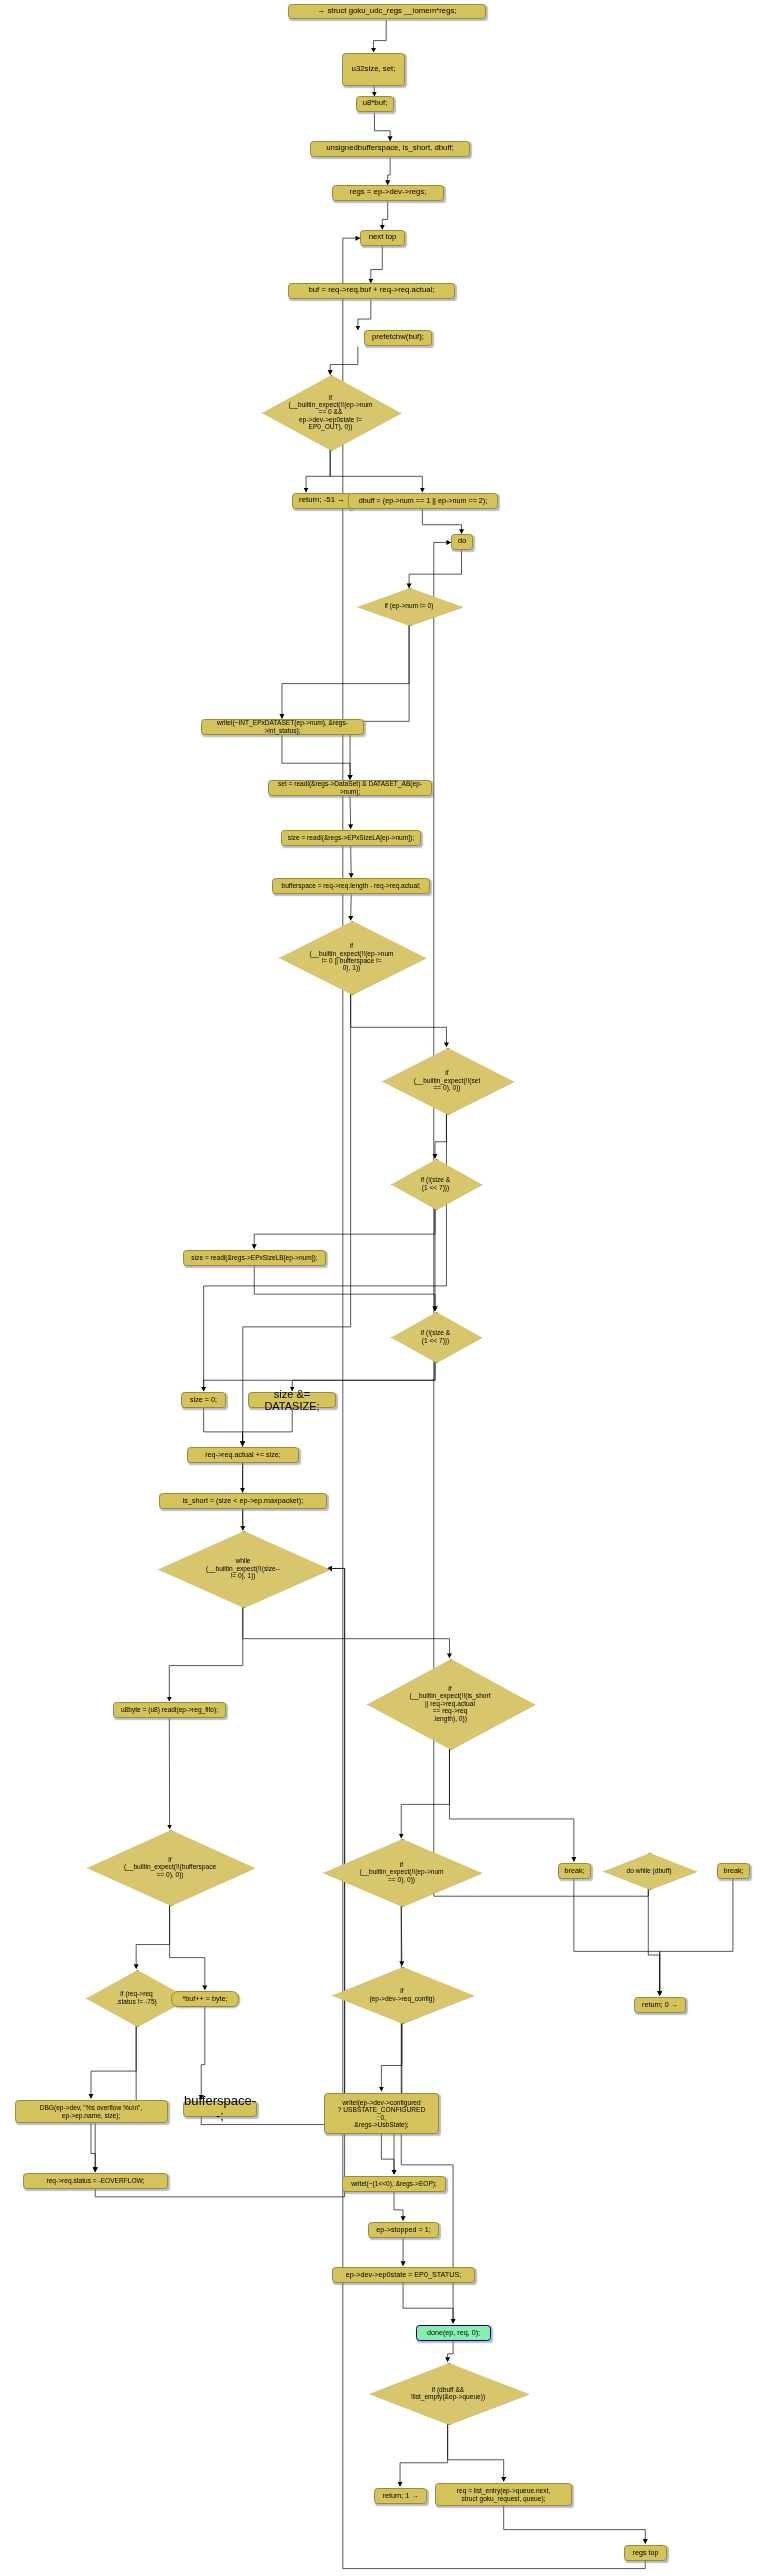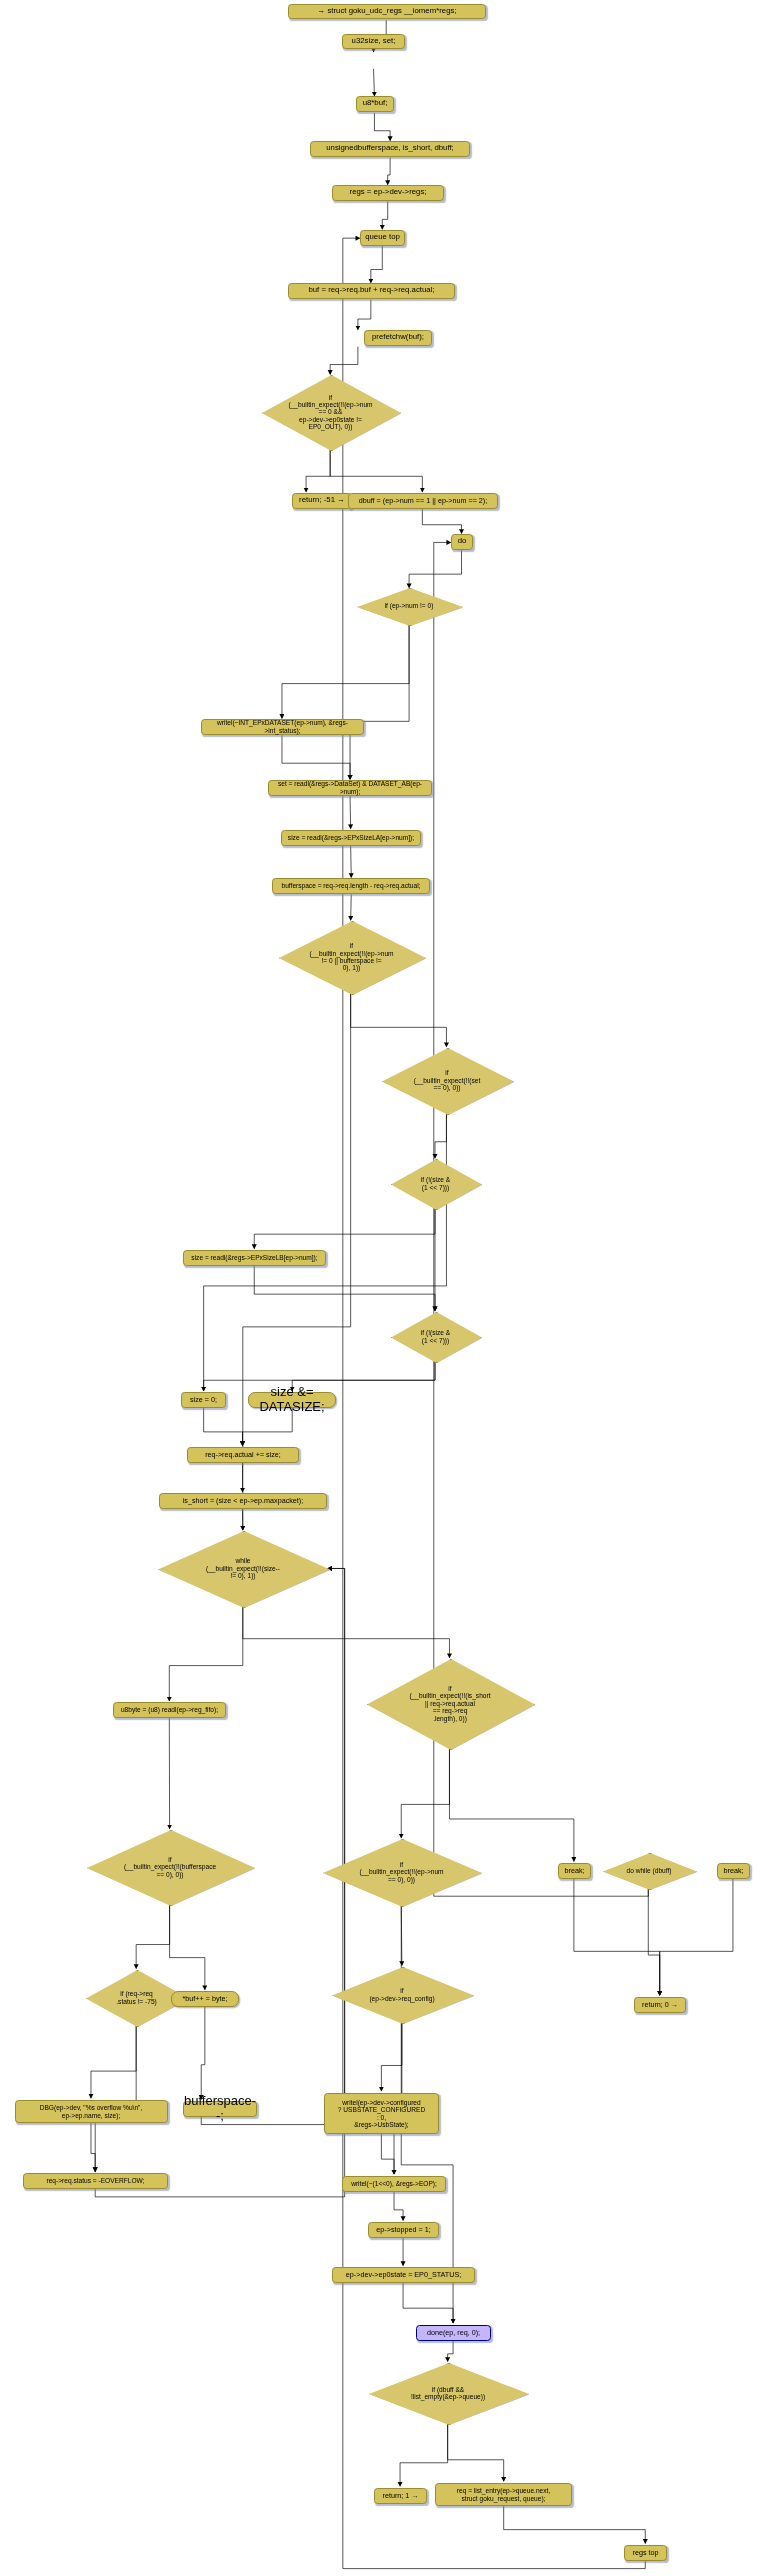--- a/index.html
+++ b/index.html
@@ -17,21 +17,21 @@
     z-index:5;
   }
   .box{
     background:#d4c25a;
     border:0.6px solid #9a8c2f;
     border-radius:3.6px;
     box-shadow:1.2px 1.2px 1.2px rgba(120,130,170,.55);
     padding:1.2px 3px;
   }
   .box.blue{
-    background:#c4b5fd;
+    background:#86efac;
     border:0.6px solid #000080;
     color:#000000;
   }
   .diamond{
     background:transparent;
     border:none;
     box-shadow:none;
   }
   .diamond .dshape{
     position:absolute;left:0;top:0;width:100%;height:100%;
@@ -119,29 +119,29 @@
         <path d="M1071,4248 L1071,4262 L569,4262 L569,394 L597,394" fill="none" stroke="#000" stroke-width="1.1" marker-end="url(#ah)"></path>
         <path d="M952.5,3116 L952.5,3237.52 L1095,3237.52 L1095,3310" fill="none" stroke="#000" stroke-width="1.1" marker-end="url(#ah)"></path>
         <path d="M1076,3132 L1076,3243.6 L1095,3243.6 L1095,3310" fill="none" stroke="#000" stroke-width="1.1" marker-end="url(#ah)"></path>
         <path d="M1216.5,3116 L1216.5,3237.52 L1095,3237.52 L1095,3310" fill="none" stroke="#000" stroke-width="1.1" marker-end="url(#ah)"></path>
         <path d="M1076,3132 L1076,3146 L720,3146 L720,899 L748,899" fill="none" stroke="#000" stroke-width="1.1" marker-end="url(#ah)"></path>
       </g>
   </svg>
 
   <div class="node box" style="left:288px;top:3.6px;width:198px;height:15.7px;font-size:7.8px;">→ struct goku_udc_regs __iomem*regs;</div>
 
-  <div class="node box" style="left:342px;top:34px;width:63px;height:15px;font-size:7.8px;">u32size, set;</div>
+  <div class="node box" style="left:342px;top:53px;width:63px;height:33px;font-size:7.8px;">u32size, set;</div>
 
   <div class="node box" style="left:356px;top:96px;width:38px;height:15.7px;font-size:7.8px;">u8*buf;</div>
 
   <div class="node box" style="left:310px;top:141px;width:160px;height:15.7px;font-size:7.8px;">unsignedbufferspace, is_short, dbuff;</div>
 
   <div class="node box" style="left:332px;top:185px;width:112px;height:15.7px;font-size:7.8px;">regs = ep-&gt;dev-&gt;regs;</div>
 
-  <div class="node box" style="left:360px;top:230px;width:45px;height:15.7px;font-size:7.8px;">queue top</div>
+  <div class="node box" style="left:360px;top:230px;width:45px;height:15.7px;font-size:7.8px;">next top</div>
 
   <div class="node box" style="left:288px;top:283px;width:167px;height:15.7px;font-size:7.8px;">buf = req-&gt;req.buf + req-&gt;req.actual;</div>
 
   <div class="node box" style="left:324px;top:330px;width:68px;height:15.7px;font-size:7.8px;margin-left:40px;">prefetchw(buf);</div>
 
   <div class="node diamond" style="left:262px;top:375px;width:137px;height:74px;font-size:6.6px;">
     <span class="dshadow"></span>
     <span class="dshape"></span>
     <span class="dlabel">if
 (__builtin_expect(!!(ep-&gt;num
@@ -198,21 +198,21 @@
 
   <div class="node diamond" style="left:391px;top:1312px;width:89px;height:49px;font-size:6.6px;">
     <span class="dshadow"></span>
     <span class="dshape"></span>
     <span class="dlabel">if (!(size &amp;
 (1 &lt;&lt; 7)))</span>
   </div>
 
   <div class="node box" style="left:181px;top:1392px;width:45px;height:15.7px;font-size:7.2px;">size = 0;</div>
 
-  <div class="node box" style="left:248px;top:1392px;width:88px;height:15.7px;font-size:13px;border-radius:7px;">size &amp;= DATASIZE;</div>
+  <div class="node box" style="left:248px;top:1392px;width:88px;height:15.7px;font-size:11px;">size &amp;= DATASIZE;</div>
 
   <div class="node box" style="left:187px;top:1447px;width:112px;height:15.7px;font-size:7.2px;">req-&gt;req.actual += size;</div>
 
   <div class="node box" style="left:159px;top:1493px;width:168px;height:15.7px;font-size:7.2px;">is_short = (size &lt; ep-&gt;ep.maxpacket);</div>
 
   <div class="node diamond" style="left:158px;top:1531px;width:170px;height:75px;font-size:6.6px;">
     <span class="dshadow"></span>
     <span class="dshape"></span>
     <span class="dlabel">while
 (__builtin_expect(!!(size--

